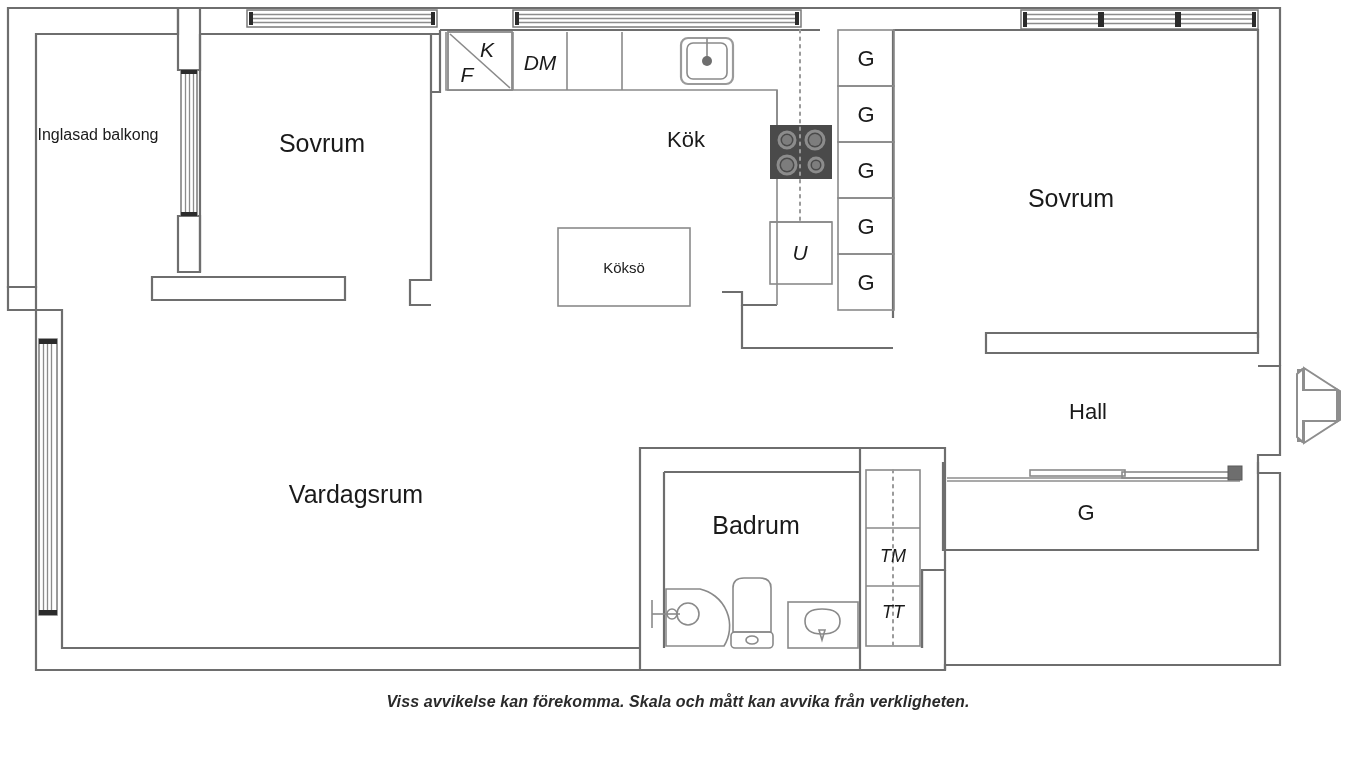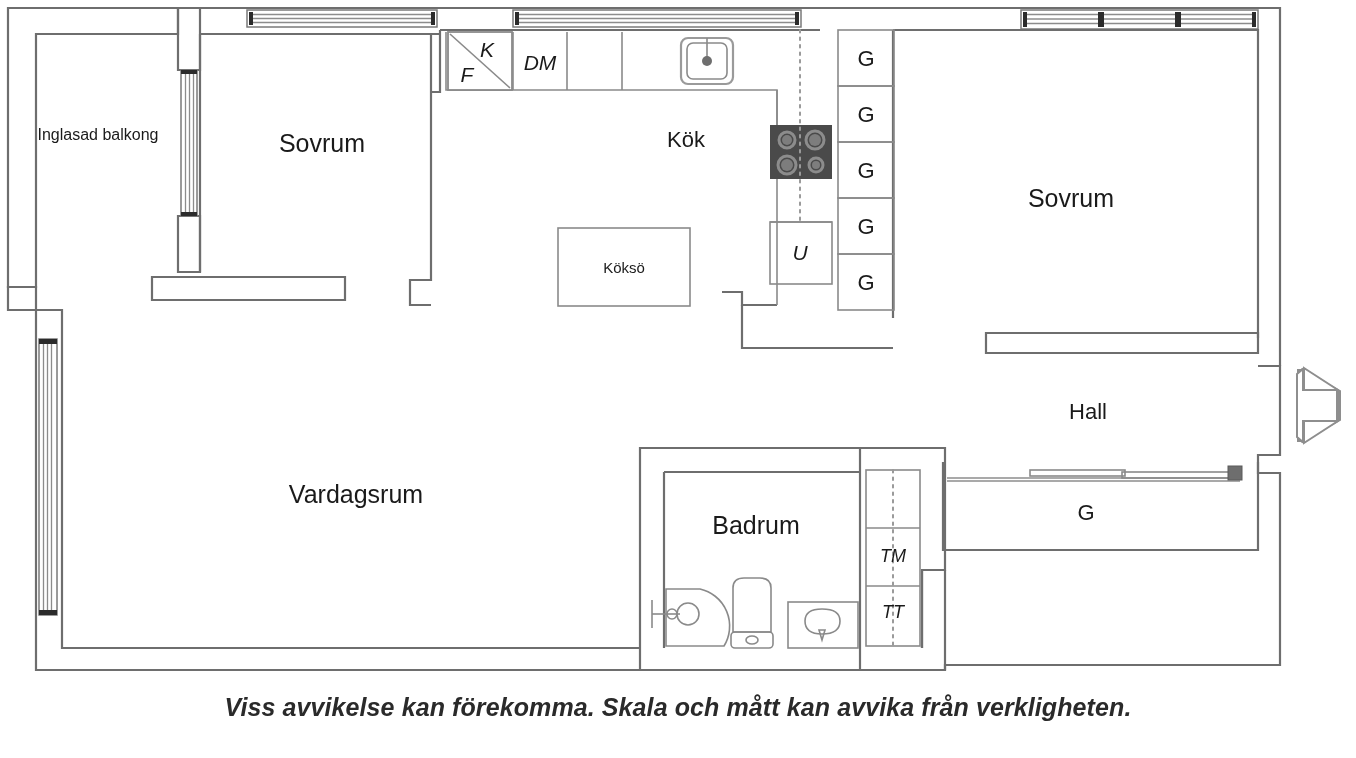--- a/index.html
+++ b/index.html
@@ -92,21 +92,21 @@
   .appliance-label-sm { font-size: 18px; font-style: italic; }
   .cabinet-label { font-size: 22px; }
   .island-label { font-size: 15px; }
   .caption {
     position: absolute;
     left: 0;
     right: 0;
     top: 693px;
     text-align: center;
     font-family: "Liberation Sans", sans-serif;
-    font-size: 25px;
+    font-size: 16px;
     font-style: italic;
     font-weight: 600;
     color: #2a2a2a;
     letter-spacing: 0.1px;
   }
 </style>
 </head>
 <body>
 
 <div id="plan-root">

